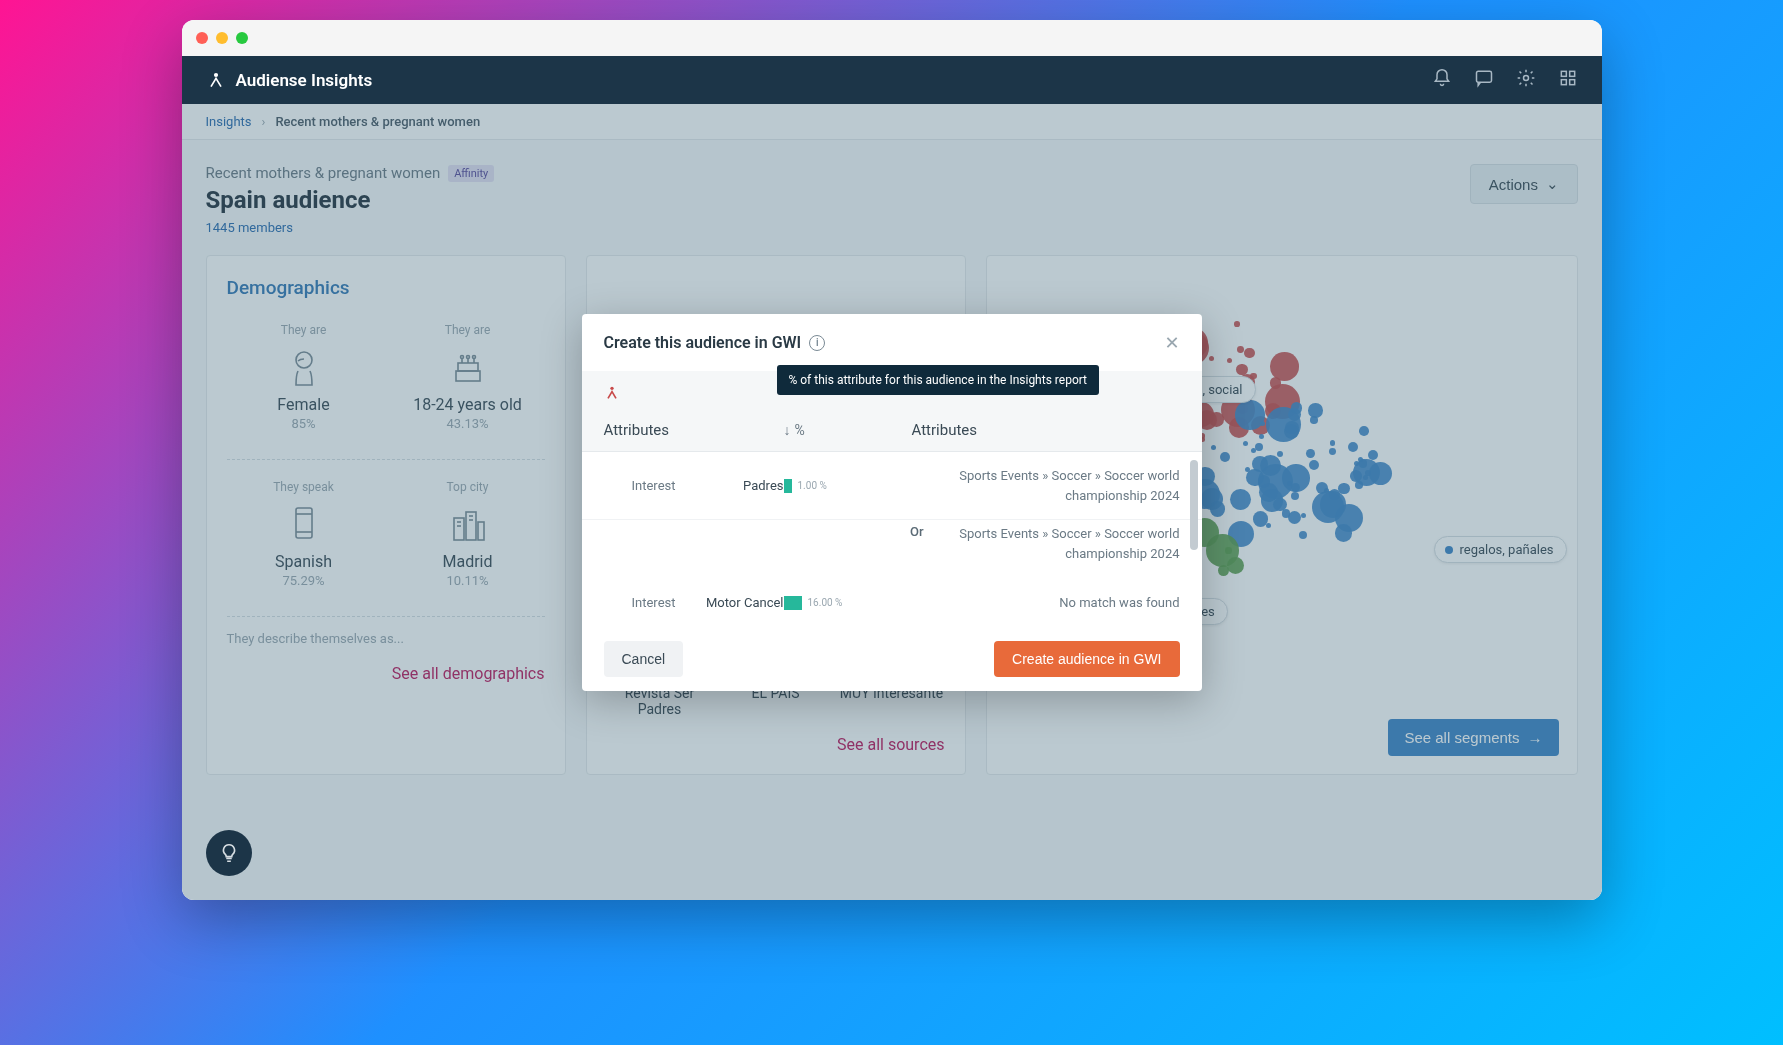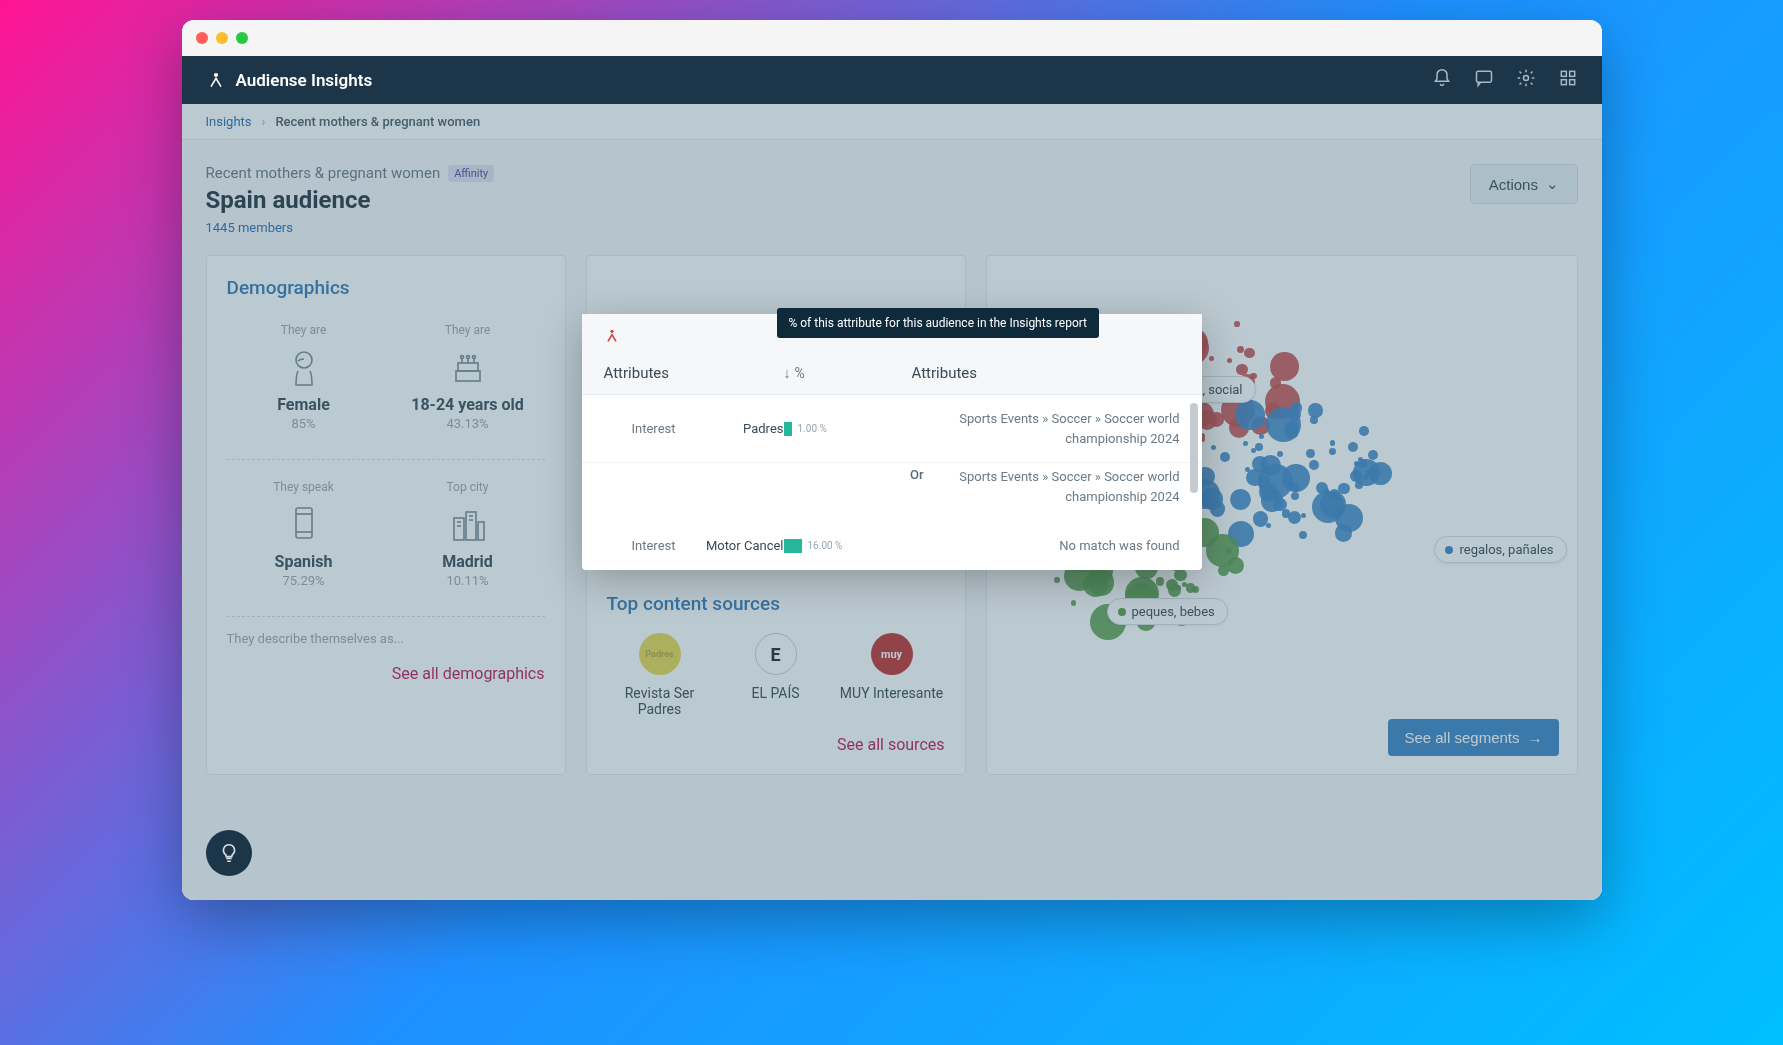--- a/index.html
+++ b/index.html
@@ -82,21 +82,21 @@
 
   .grid-3 { display:grid; grid-template-columns: 360px 380px 1fr; gap: 20px; }
   .panel { background:#fff; border:1px solid #e5e9ec; border-radius:4px; padding:20px; }
   .panel h2 { color:#3478b5; font-weight:500; font-size:19px; margin-bottom:18px;}
 
   .demo-row { display:flex; gap:10px; text-align:center; padding: 6px 0 22px; }
   .demo-cell { flex:1; }
   .demo-cell .lbl { color:#9aa7b0; font-size:12px; margin-bottom:8px;}
   .demo-icon { height:44px; display:flex; align-items:center; justify-content:center; }
   .demo-icon svg { stroke:#7a8a95; fill:none; stroke-width:1.6; }
-  .demo-cell .main { color:#3a4a55; font-size:16px; font-weight:700; margin-top:6px;}
+  .demo-cell .main { color:#3a4a55; font-size:16px; font-weight:400; margin-top:6px;}
   .demo-cell .pct { color:#9aa7b0; font-size:13px; margin-top:2px;}
   .demo-divider { border-top:1px dashed #d6dde2; margin: 6px 0 14px; }
 
   .describe { color:#9aa7b0; font-size:13px; margin-bottom:14px; }
   .describe-row { display:flex; gap:10px; text-align:center;}
   .keyword .word { color:#3a4a55; font-size:15px;}
 
   .see-all { text-align:right; margin-top:18px; }
   .see-all a { color:#be185d; font-size:16px; text-decoration:none; cursor:pointer;}
 
@@ -561,20 +561,27 @@
             <span>See all segments</span>
             <span>→</span>
           </button>
         </div>
       </div>
     </div>
 
     <div class="backdrop"></div>
 
     <div class="modal">
+      <div class="modal-head">
+        <div class="modal-title">
+          <span>Create this audience in GWI</span>
+          <span class="info-icon">i</span>
+        </div>
+        <span class="close-x">✕</span>
+      </div>
 
       <div class="modal-sub">
         <div class="col-left">
           <div class="sub-logo">
             <svg width="16" height="16" viewBox="0 0 24 24">
                 <circle cx="12" cy="5" r="2.5" fill="#c84a4a"></circle>
                 <path d="M6 20l6-10 6 10" stroke="#c84a4a" stroke-width="2.5" fill="none"></path>
               </svg>
           </div>
           <div class="sub-head-row">
@@ -614,20 +621,24 @@
           <div class="c-val">Motor Cancel</div>
           <div class="c-bar">
               <div class="bar-vis" style="width:18px;"></div>
               <span class="bar-pct">16.00 %</span>
             </div>
           <div class="c-map">No match was found</div>
         </div>
         <div class="modal-scroll" style="top:8px;"></div>
       </div>
 
+      <div class="modal-foot">
+        <button class="btn-cancel">Cancel</button>
+        <button class="btn-create">Create audience in GWI</button>
+      </div>
     </div>
 
     <div class="fab">
       <svg viewBox="0 0 24 24">
           <path d="M9 18h6M10 21h4M12 3a6 6 0 00-4 10.5c.7.8 1 1.5 1 2.5h6c0-1 .3-1.7 1-2.5A6 6 0 0012 3z"></path>
         </svg>
     </div>
 
   </div>
 </div>

